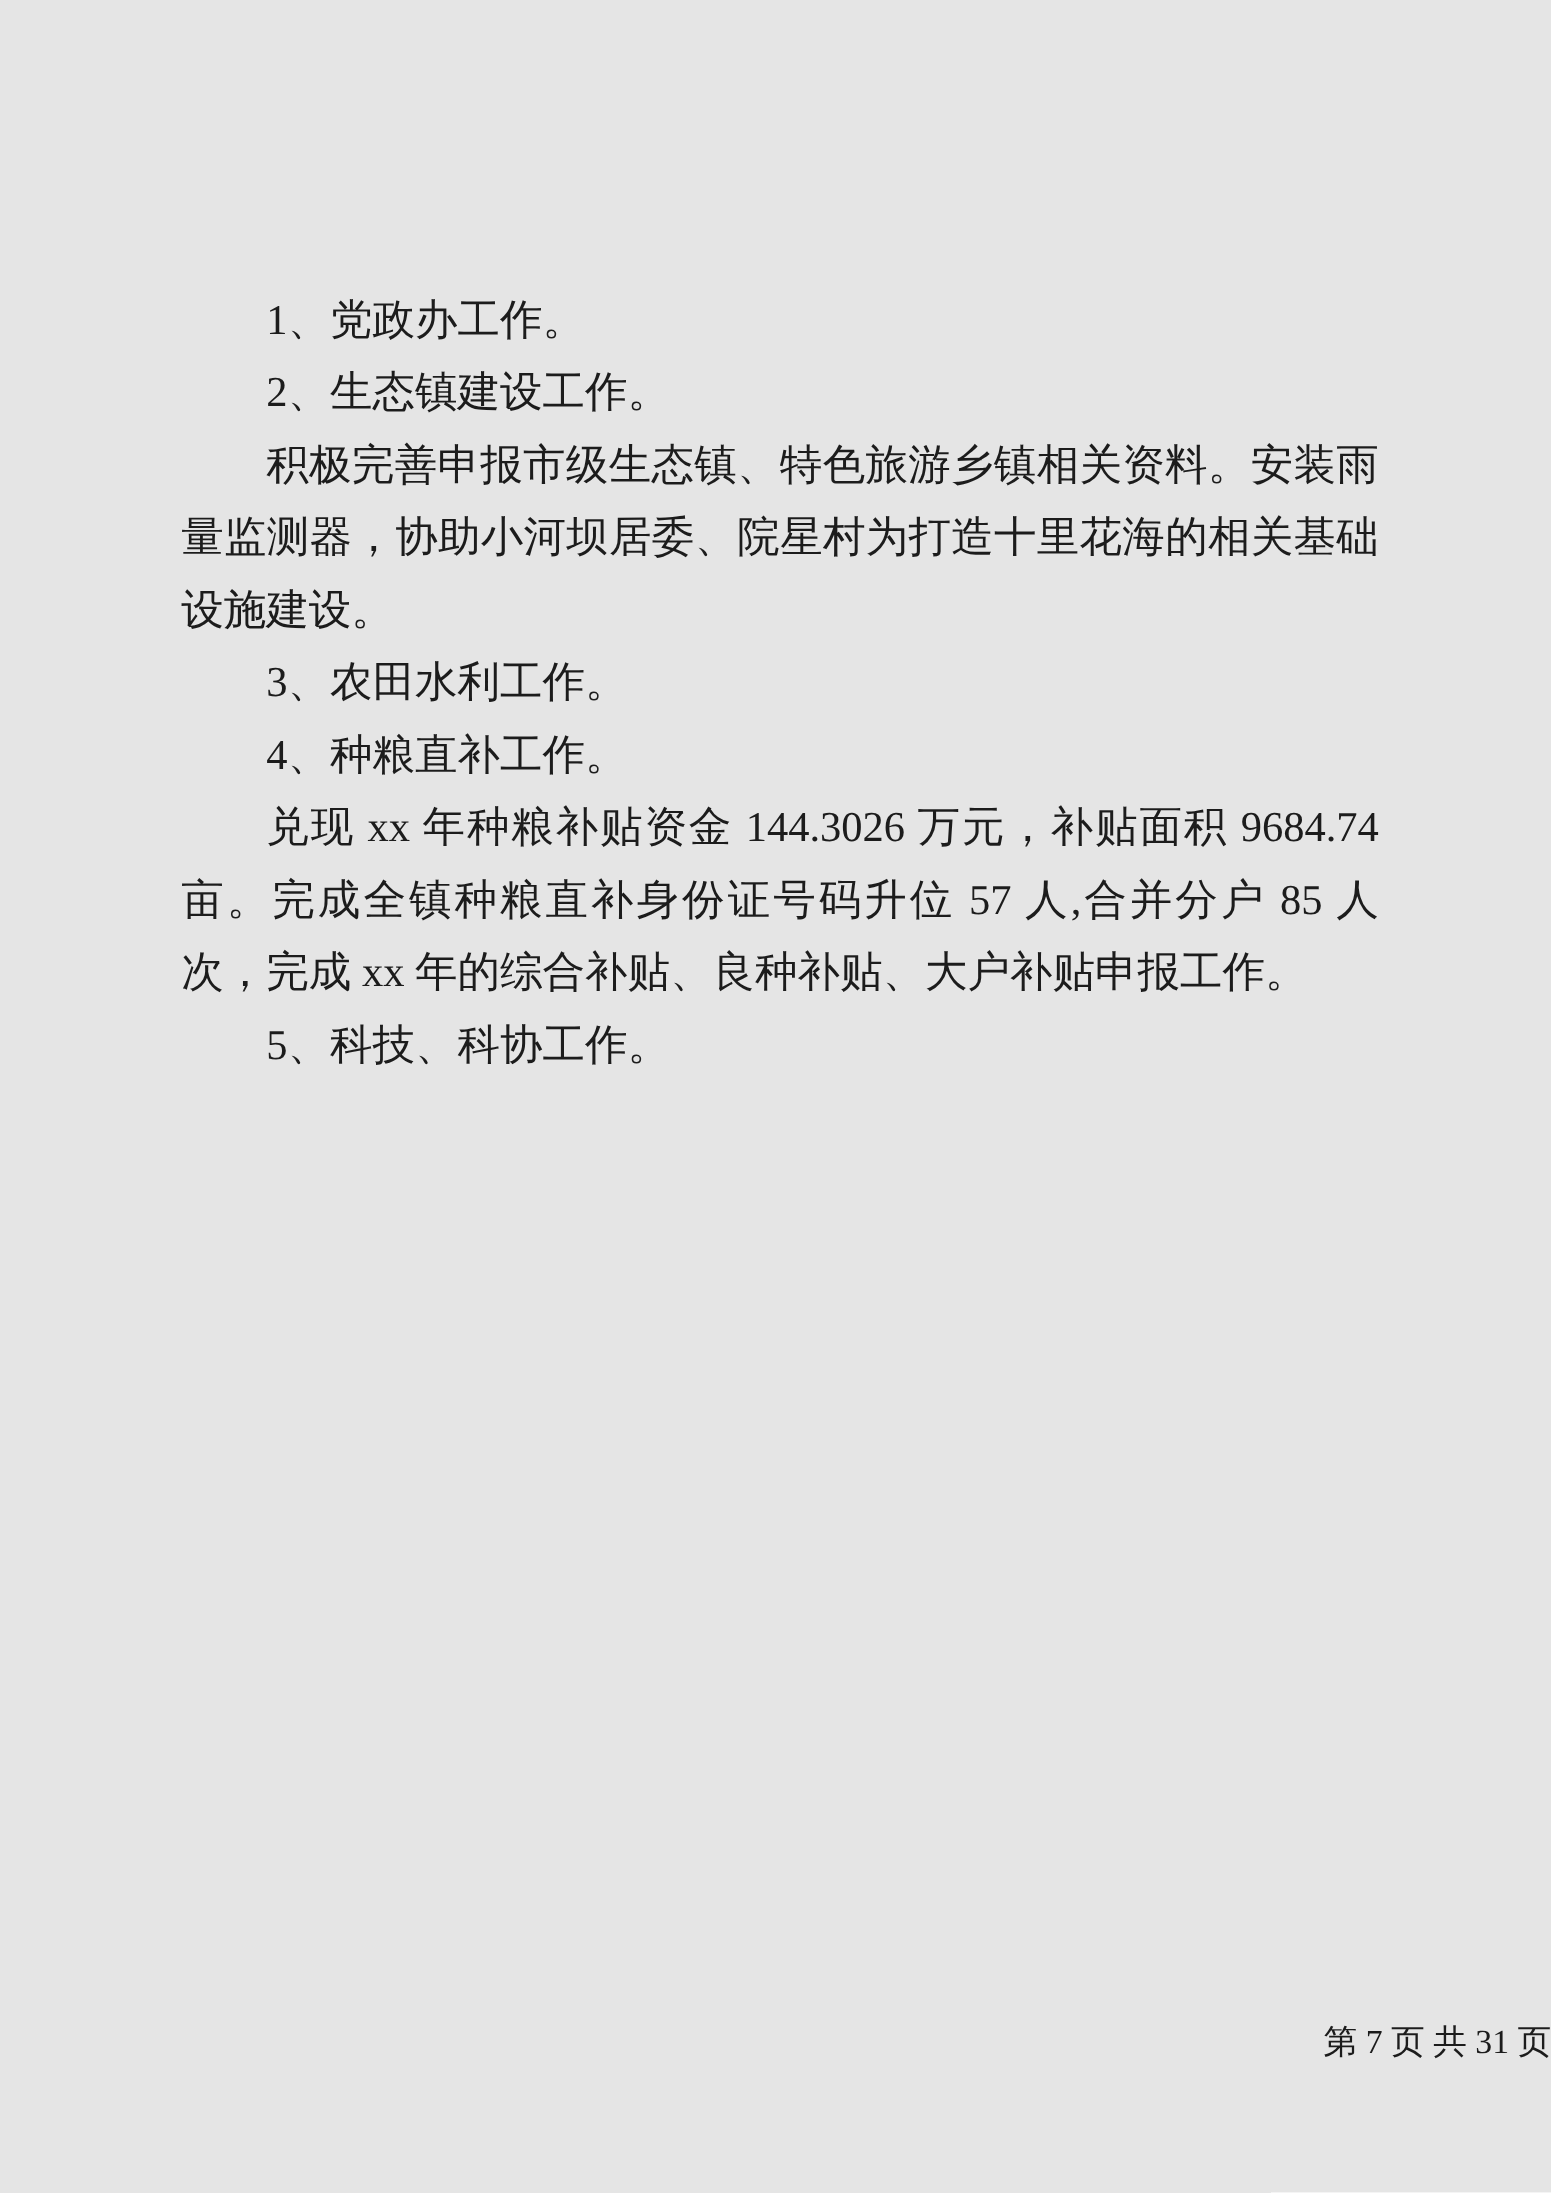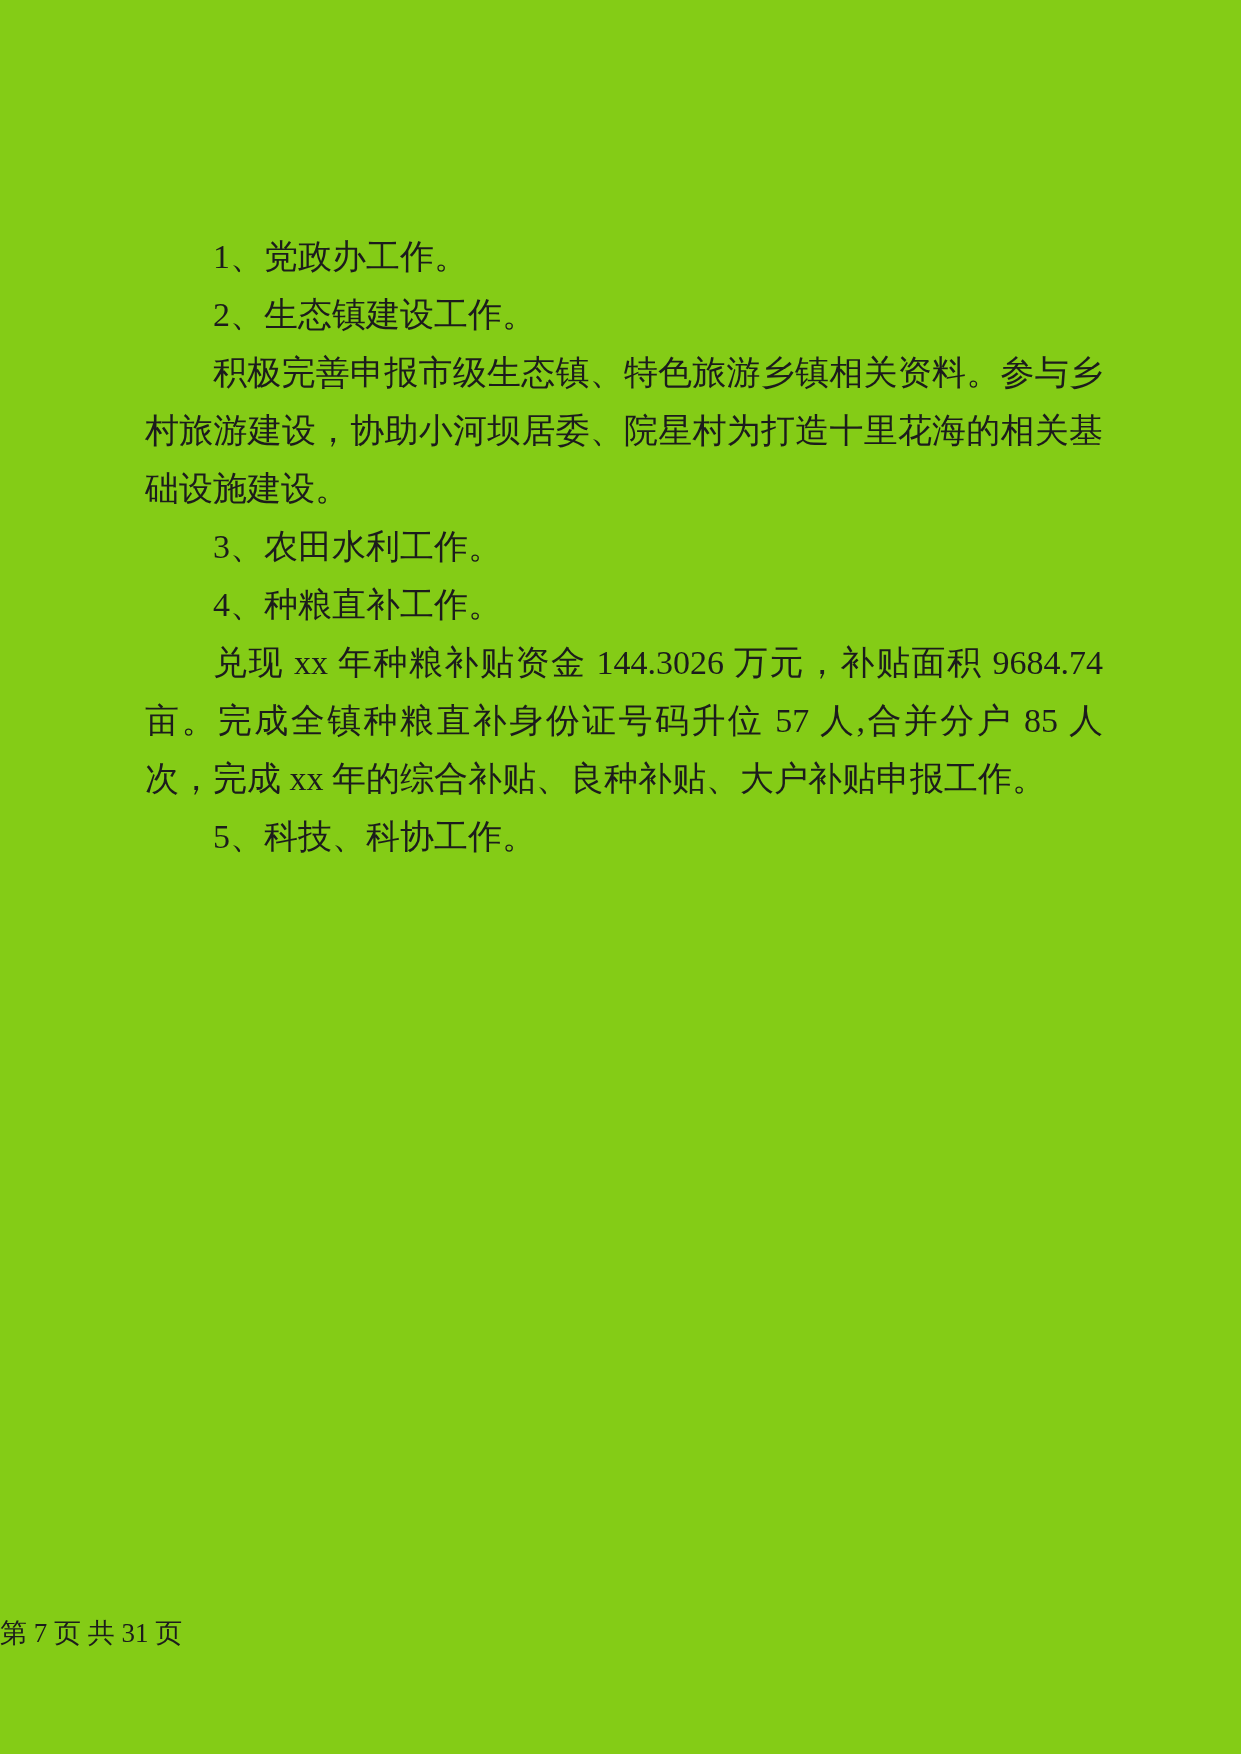--- a/index.html
+++ b/index.html
@@ -4,21 +4,21 @@
 <style>
   html, body {
     margin: 0;
     padding: 0;
     background: #ffffff;
   }
   .page {
     position: relative;
     width: 1241px;
     height: 1754px;
-    background: #84cc16;
+    background: #e5e5e5;
     overflow: hidden;
     box-sizing: border-box;
     font-family: "Liberation Serif", "DejaVu Serif", serif;
     color: #1c1c1c;
   }
   .content {
     position: absolute;
     top: 228px;
     left: 145px;
     width: 958px;
@@ -31,34 +31,34 @@
     text-align: justify;
     text-justify: inter-ideograph;
     text-indent: 2em;
     word-break: break-all;
   }
   .footer {
     position: absolute;
     top: 1604px;
     left: 0;
     width: 100%;
-    text-align: left;
+    text-align: right;
     font-size: 27px;
     line-height: 58px;
     color: #1c1c1c;
   }
 </style>
 </head>
 <body>
 
 <div class="page">
   <div class="content">
     <p>1、党政办工作。</p>
     <p>2、生态镇建设工作。</p>
-    <p>积极完善申报市级生态镇、特色旅游乡镇相关资料。参与乡村旅游建设，协助小河坝居委、院星村为打造十里花海的相关基础设施建设。</p>
+    <p>积极完善申报市级生态镇、特色旅游乡镇相关资料。安装雨量监测器，协助小河坝居委、院星村为打造十里花海的相关基础设施建设。</p>
     <p>3、农田水利工作。</p>
     <p>4、种粮直补工作。</p>
     <p>兑现 xx 年种粮补贴资金 144.3026 万元，补贴面积 9684.74亩。完成全镇种粮直补身份证号码升位 57 人,合并分户 85 人次，完成 xx 年的综合补贴、良种补贴、大户补贴申报工作。</p>
     <p>5、科技、科协工作。</p>
   </div>
   <div class="footer">
     <span>第 7 页  共 31 页</span>
   </div>
 </div>
 

